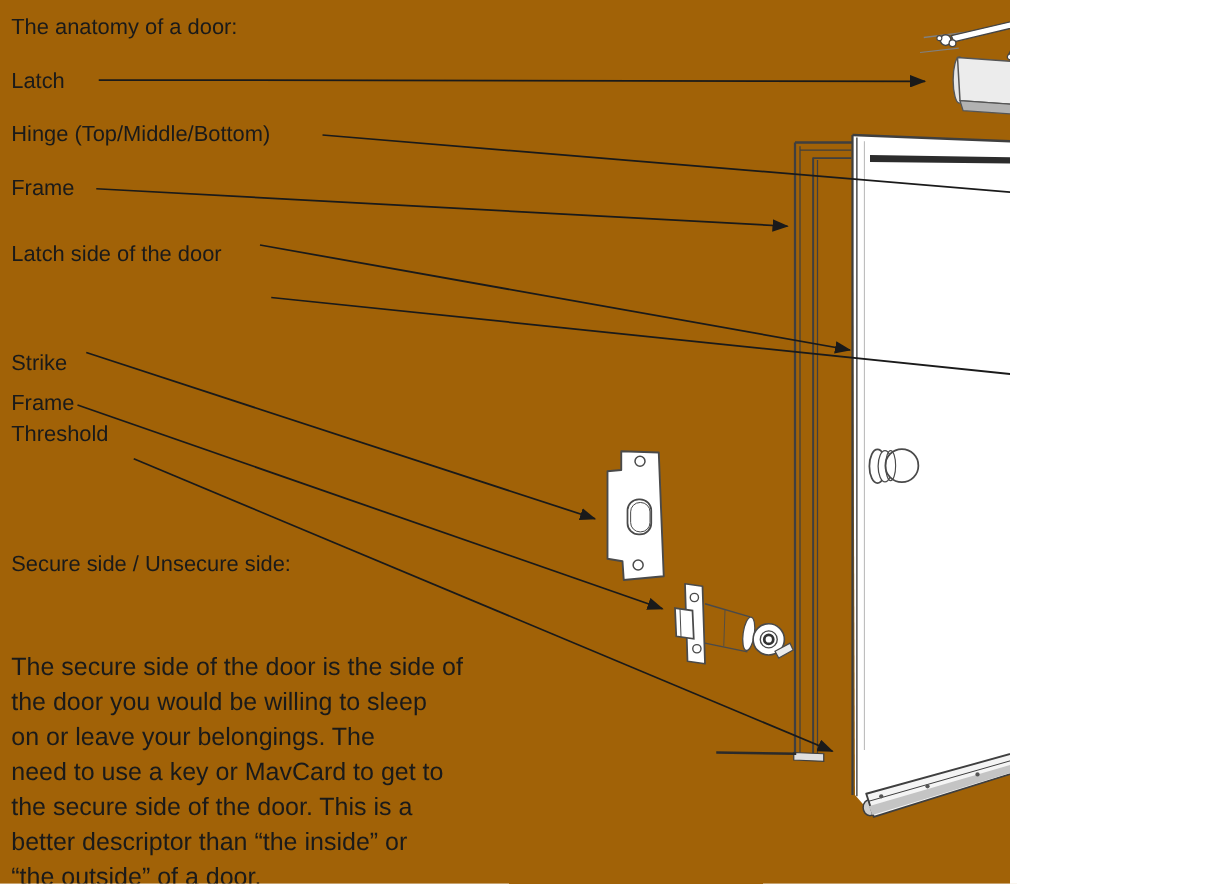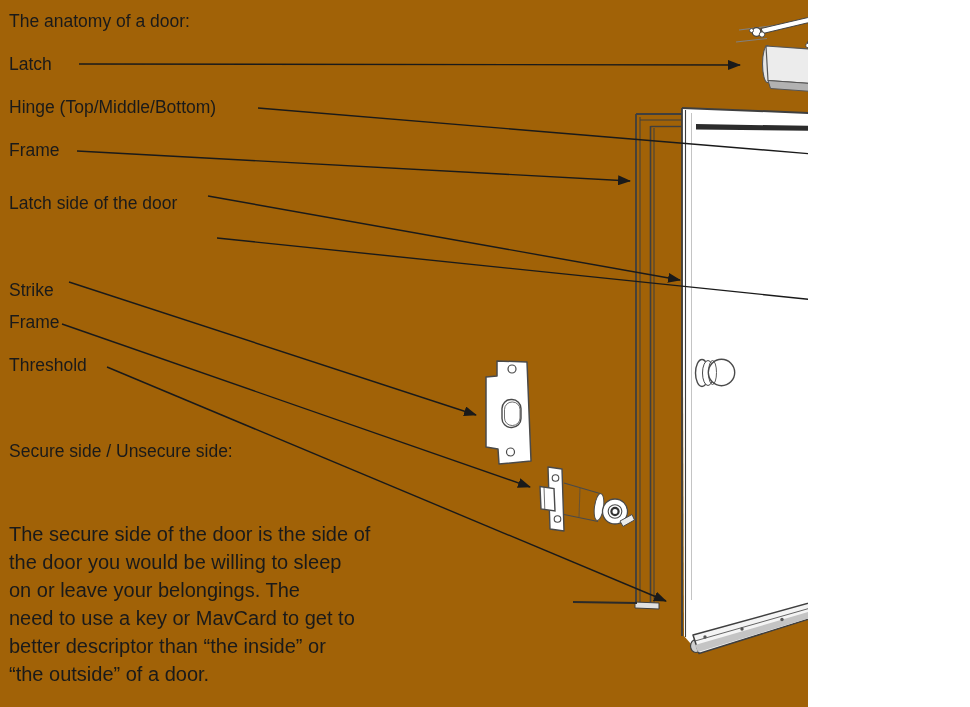--- a/index.html
+++ b/index.html
@@ -159,25 +159,26 @@
     </g>
   </svg>
 
   <div class="lbl" style="top:10px">The anatomy of a door:</div>
   <div class="lbl" style="top:53px">Latch</div>
   <div class="lbl" style="top:96px">Hinge (Top/Middle/Bottom)</div>
   <div class="lbl" style="top:139px">Frame</div>
   <div class="lbl" style="top:192px">Latch side of the door</div>
   <div class="lbl" style="top:279px">Strike</div>
   <div class="lbl" style="top:311px">Frame</div>
-  <div class="lbl" style="top:354px">Threshold</div>
+  <div class="lbl" style="top:336px">Threshold</div>
   <div class="lbl" style="top:440px">Secure side / Unsecure side:</div>
 
   <div class="para">
     <div>The secure side of the door is the side of</div>
     <div>the door you would be willing to sleep</div>
     <div>on or leave your belongings. The</div>
     <div>need to use a key or MavCard to get to</div>
+    <div>the secure side of the door. This is a</div>
     <div>better descriptor than “the inside” or</div>
     <div>“the outside” of a door.</div>
   </div>
 
 </div>
 
 </body></html>

